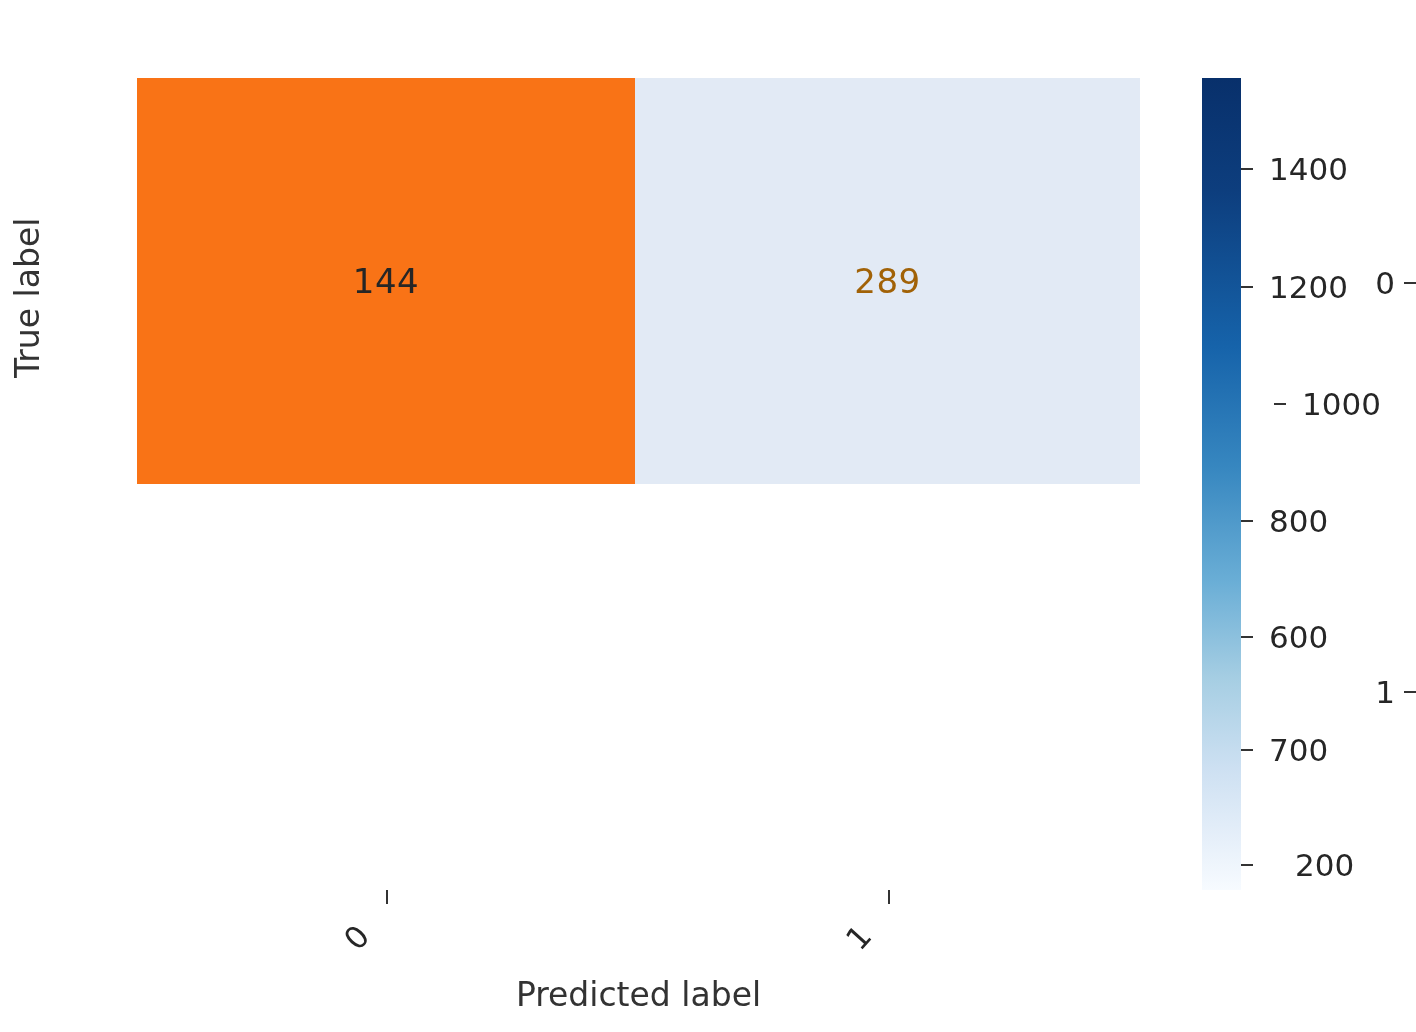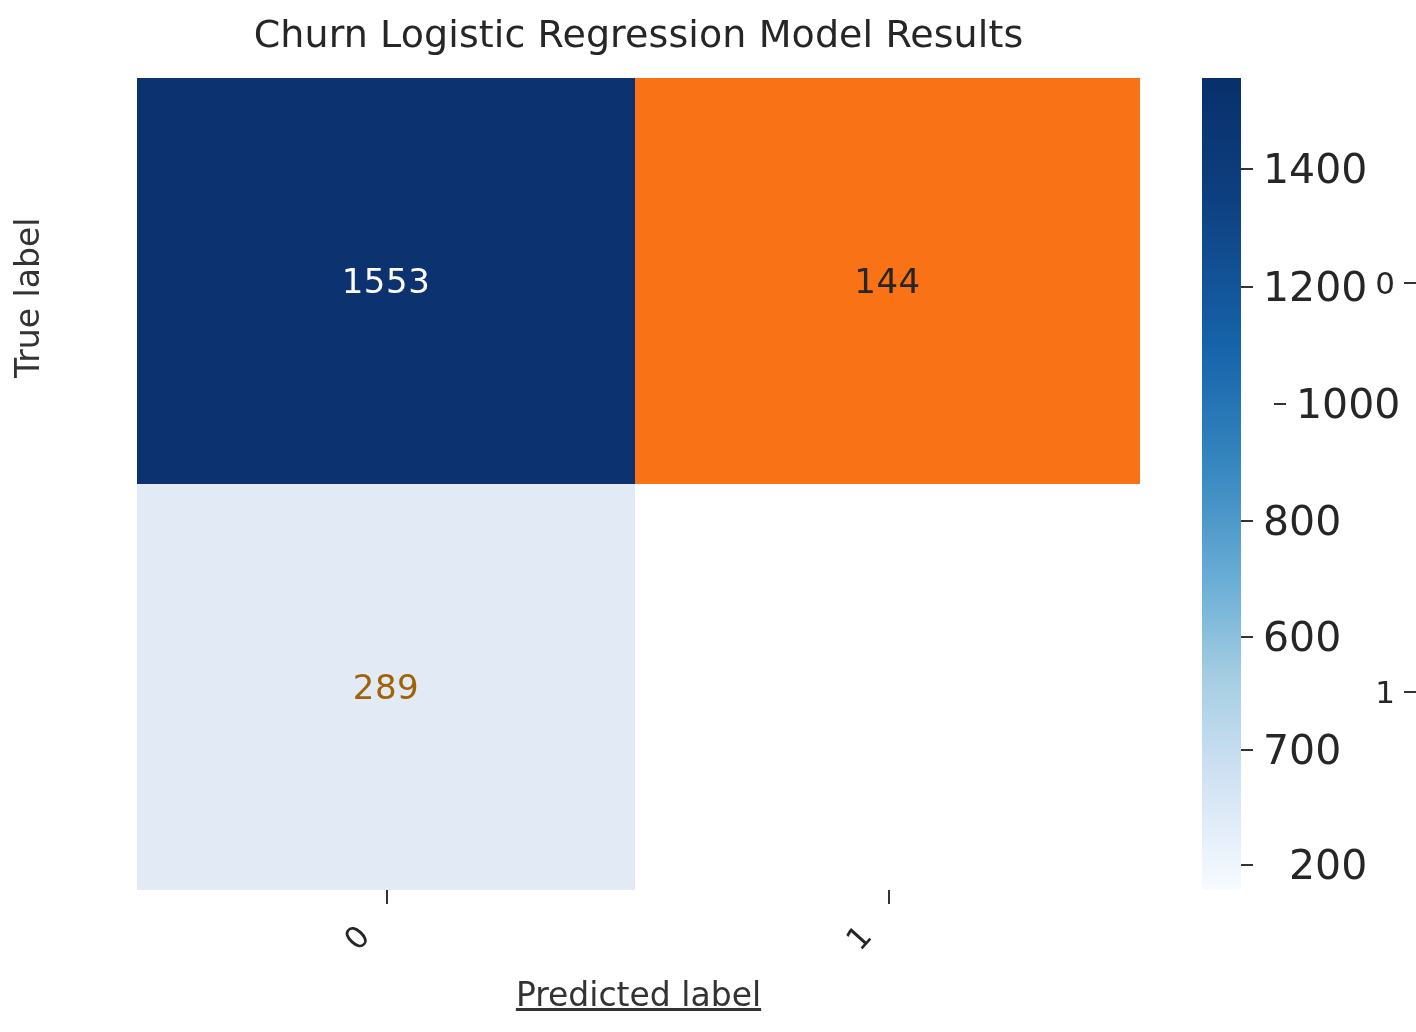--- a/index.html
+++ b/index.html
@@ -117,21 +117,20 @@
 
   #xlabel {
     position: absolute;
     left: 137px;
     top: 975px;
     width: 1003px;
     text-align: center;
     font-size: 33px;
     color: #333333;
     white-space: nowrap;
-    text-decoration: underline;
   }
 
   
   #colorbar {
     position: absolute;
     left: 1202px;
     top: 78px;
     width: 39px;
     height: 812px;
   }
@@ -147,37 +146,33 @@
     display: flex;
     align-items: center;
     height: 30px;
   }
   .cbtick .tick-mark {
     width: 12px;
     height: 2px;
     background: #333333;
   }
   .cbtick .tick-label {
-    font-size: 41px;
-    color: #262626;
-    margin-left: 10px;
+    font-size: 31px;
+    color: #262626;
+    margin-left: 16px;
     white-space: nowrap;
   }
 </style>
 </head>
 <body>
 
 <div id="figure">
 
-  <div id="chart-title">Churn Logistic Regression Model Results</div>
 
   <div id="heatmap">
-    <div class="hm-cell" style="background-color: rgb(13, 50, 112);">
-      <span class="cell-value" style="color: rgb(255, 255, 255);">1553</span>
-    </div>
     <div class="hm-cell" style="background-color: #f97316;">
       <span class="cell-value" style="color: rgb(38, 38, 38);">144</span>
     </div>
     <div class="hm-cell" style="background-color: rgb(226, 234, 245);">
       <span class="cell-value" style="color: #a16207;">289</span>
     </div>
   </div>
 
   <div class="ytick" id="ytick-0">
     <span class="tick-label">0</span>

